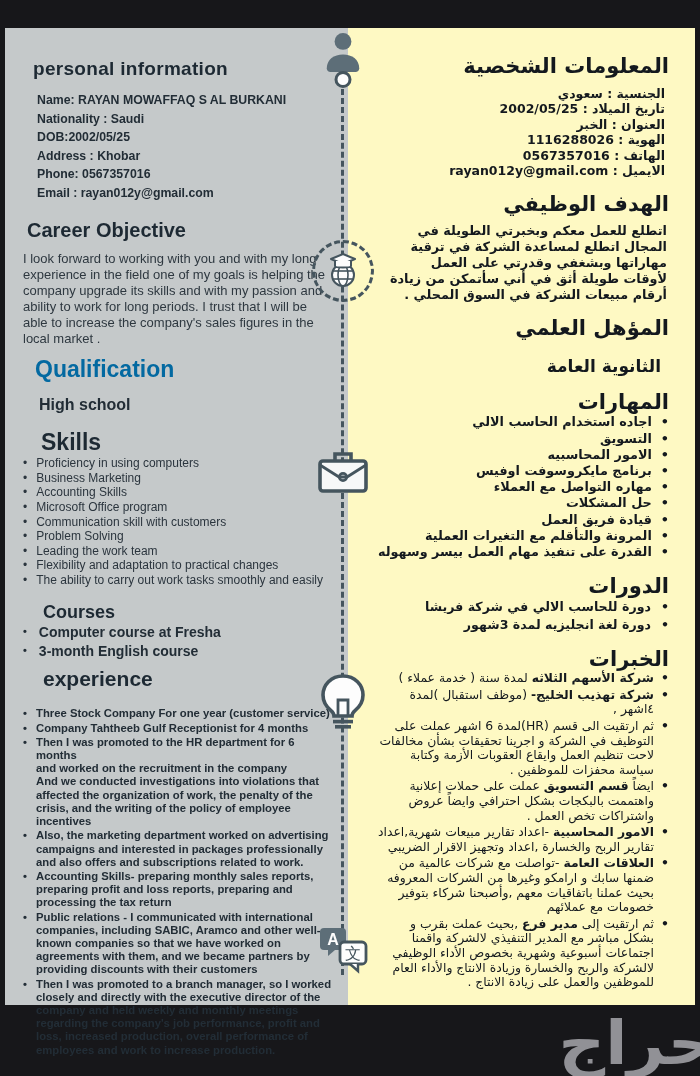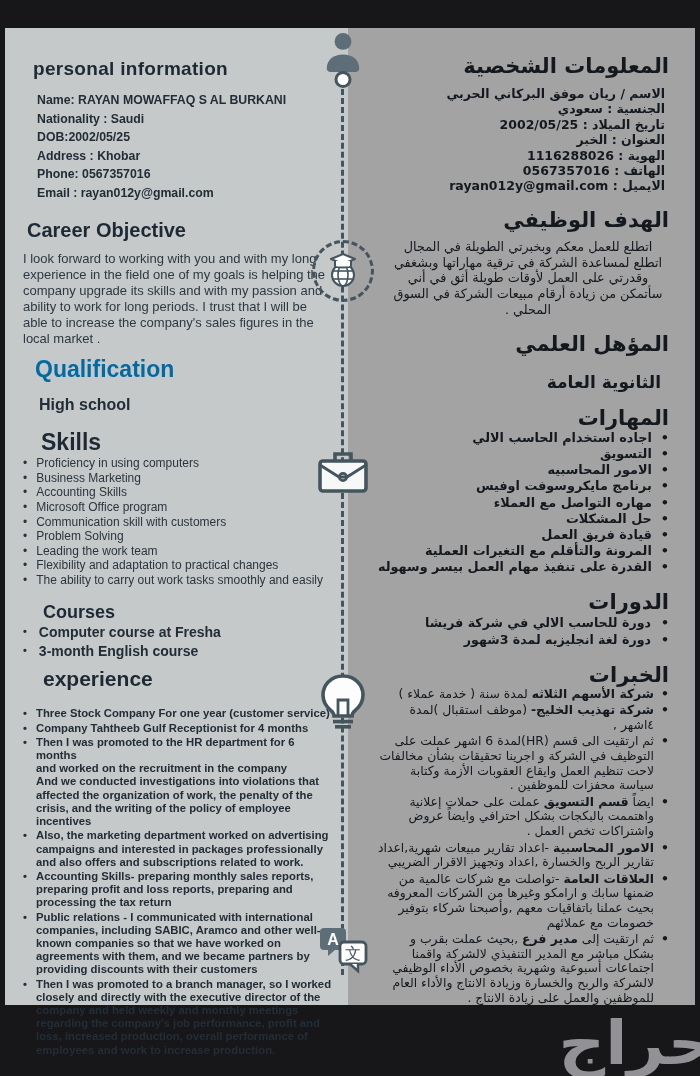--- a/index.html
+++ b/index.html
@@ -31,29 +31,29 @@
   .h-courses{font-size:18px;font-weight:bold;color:#1d2933;margin:15px 0 0 20px;}
   .courses-list{margin:6px 0 0 18px;font-size:14px;font-weight:bold;line-height:17.5px;color:#222d36;}
   .courses-list li::before{content:"•";margin-right:12px;font-size:11px;vertical-align:2px;}
   .h-experience{font-size:21px;font-weight:bold;color:#1d2933;margin:7px 0 16px 20px;}
   .exp-list{margin:9px 0 0 8px;font-size:11.3px;font-weight:bold;line-height:13.2px;color:#222d36;}
   .exp-list li{margin:0 0 1px 0;display:flex;}
   .exp-list li .bullet{width:13px;flex:none;}
   .exp-list .extra{white-space:pre-line;}
   
   .col-right{
-    flex:1;box-sizing:border-box;background:#a3a3a3;
+    flex:1;box-sizing:border-box;background:#fef9c3;
     direction:rtl;text-align:right;
     padding:26px 26px 0 28px;color:#14191e;
     font-family:"DejaVu Sans","Liberation Sans",sans-serif;
   }
   .ar-h1{font-size:21px;font-weight:bold;margin:0;}
   .ar-info{margin:8px 4px 0 0;font-size:12.5px;font-weight:bold;line-height:15.4px;}
   .ar-h2{font-size:21px;font-weight:bold;margin:14px 0 0 0;}
-  .ar-objective{margin:7px 2px 0 13px;font-size:12.8px;font-weight:normal;line-height:15.8px;text-align:center;}
+  .ar-objective{margin:7px 2px 0 13px;font-size:12.8px;font-weight:bold;line-height:15.8px;}
   .ar-h3{font-size:17px;font-weight:bold;margin:16px 8px 0 0;}
   .ar-skills{margin:7px 2px 0 0;font-size:12.8px;font-weight:bold;line-height:16.2px;}
   .ar-skills li::before{content:"•";margin-left:9px;}
   .ar-courses{margin:8px 10px 0 0;font-size:12.6px;font-weight:bold;line-height:17.5px;}
   .ar-courses li::before{content:"•";margin-left:10px;}
   .ar-exp{margin:8px 0 0 0;font-size:12.4px;line-height:14.6px;}
   .ar-exp li{display:flex;margin-bottom:2px;}
   .ar-exp li .bullet{width:15px;flex:none;font-weight:bold;}
   .ar-exp .b{font-weight:bold;}
   
@@ -164,21 +164,20 @@
           <span class="bullet">•</span>
           <span><span>Then I was promoted to a branch manager, so I worked closely and directly with the executive director of the company and held weekly and monthly meetings regarding the company's job performance, profit and loss, increased production, overall performance of employees and work to increase production.</span><div class="extra"></div></span>
         </li>
       </ul>
   </div>
 
   <div class="col-right">
     <div class="ar-h1">المعلومات الشخصية</div>
     <div class="ar-info">
 
-    <div>الاسم / ريان موفق البركاني الحربي</div>
         <div>الجنسية : سعودي</div>
         <div>تاريخ الميلاد : 2002/05/25</div>
         <div>العنوان : الخبر</div>
         <div>الهوية : 1116288026</div>
         <div>الهاتف : 0567357016</div>
         <div>الايميل : rayan012y@gmail.com</div>
       </div>
 
     <div class="ar-h2">الهدف الوظيفي</div>
     <p class="ar-objective">اتطلع للعمل معكم وبخبرتي الطويلة في المجال اتطلع لمساعدة الشركة في ترقية مهاراتها وبشغفي وقدرتي على العمل لأوقات طويلة أثق في أني سأتمكن من زيادة أرقام مبيعات الشركة في السوق المحلي .</p>

